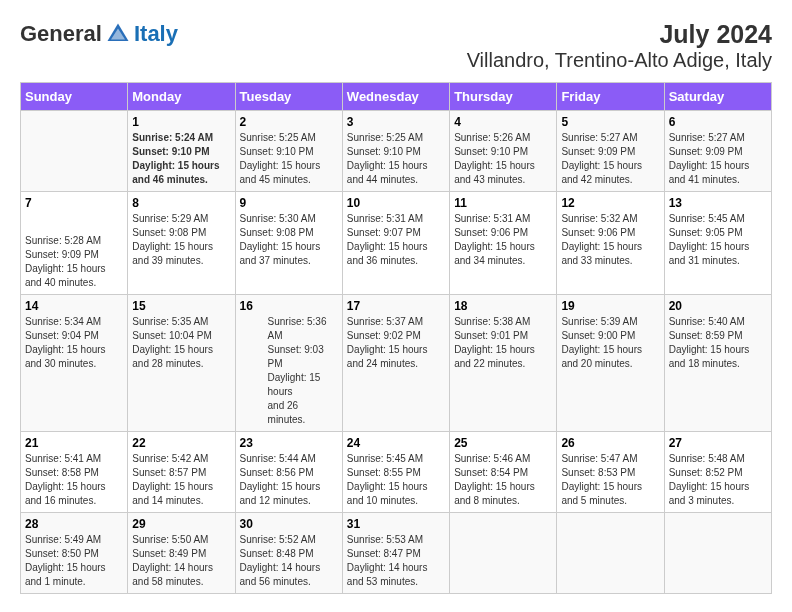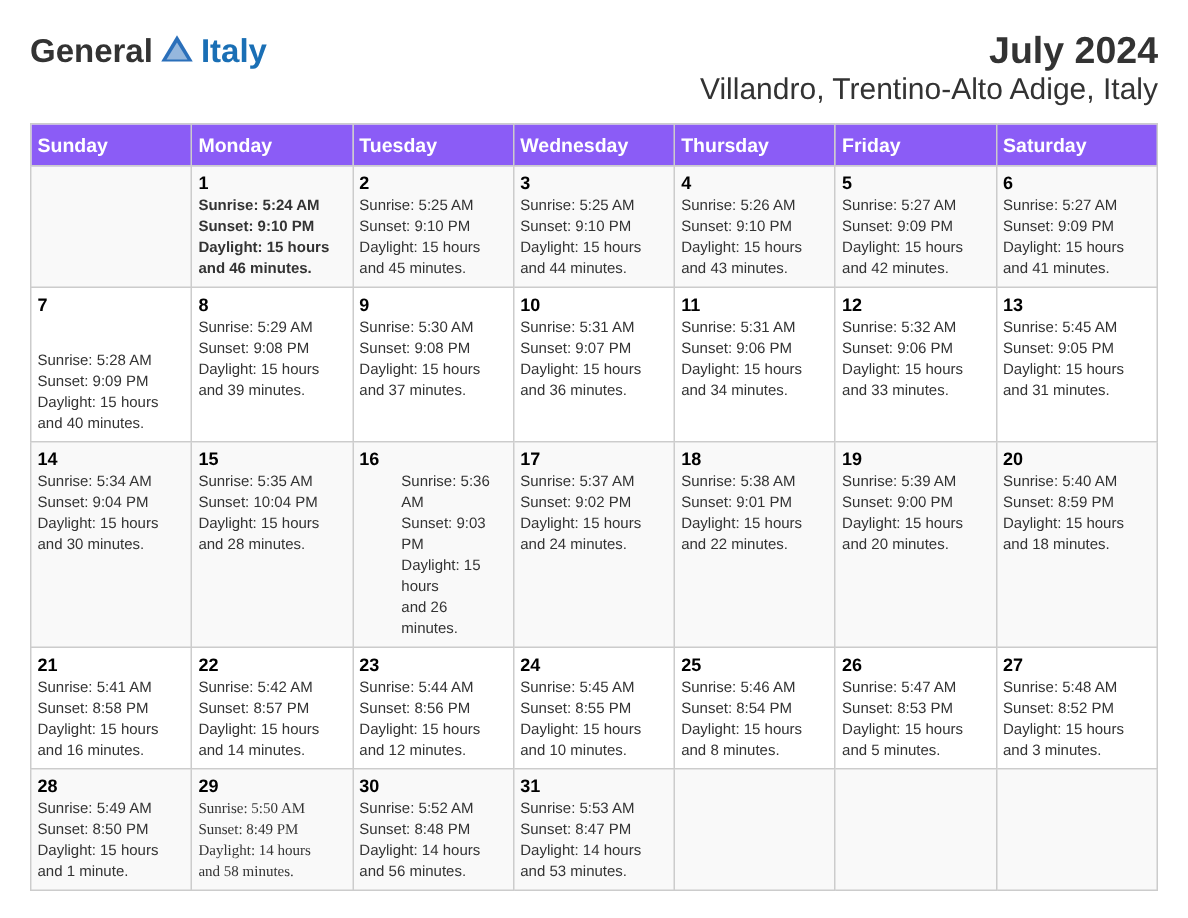--- a/index.html
+++ b/index.html
@@ -321,21 +321,21 @@
       <tr>
         <td>
           <div class="day-number">28</div>
           <div class="day-info" style="white-space: pre-line;">Sunrise: 5:49 AM
 Sunset: 8:50 PM
 Daylight: 15 hours
 and 1 minute.</div>
         </td>
         <td>
           <div class="day-number">29</div>
-          <div class="day-info" style="white-space: pre-line; font-family: Liberation Serif, serif;">Sunrise: 5:50 AM
+          <div class="day-info" style="white-space: pre-line;">Sunrise: 5:50 AM
 Sunset: 8:49 PM
 Daylight: 14 hours
 and 58 minutes.</div>
         </td>
         <td>
           <div class="day-number">30</div>
           <div class="day-info" style="white-space: pre-line;">Sunrise: 5:52 AM
 Sunset: 8:48 PM
 Daylight: 14 hours
 and 56 minutes.</div>

